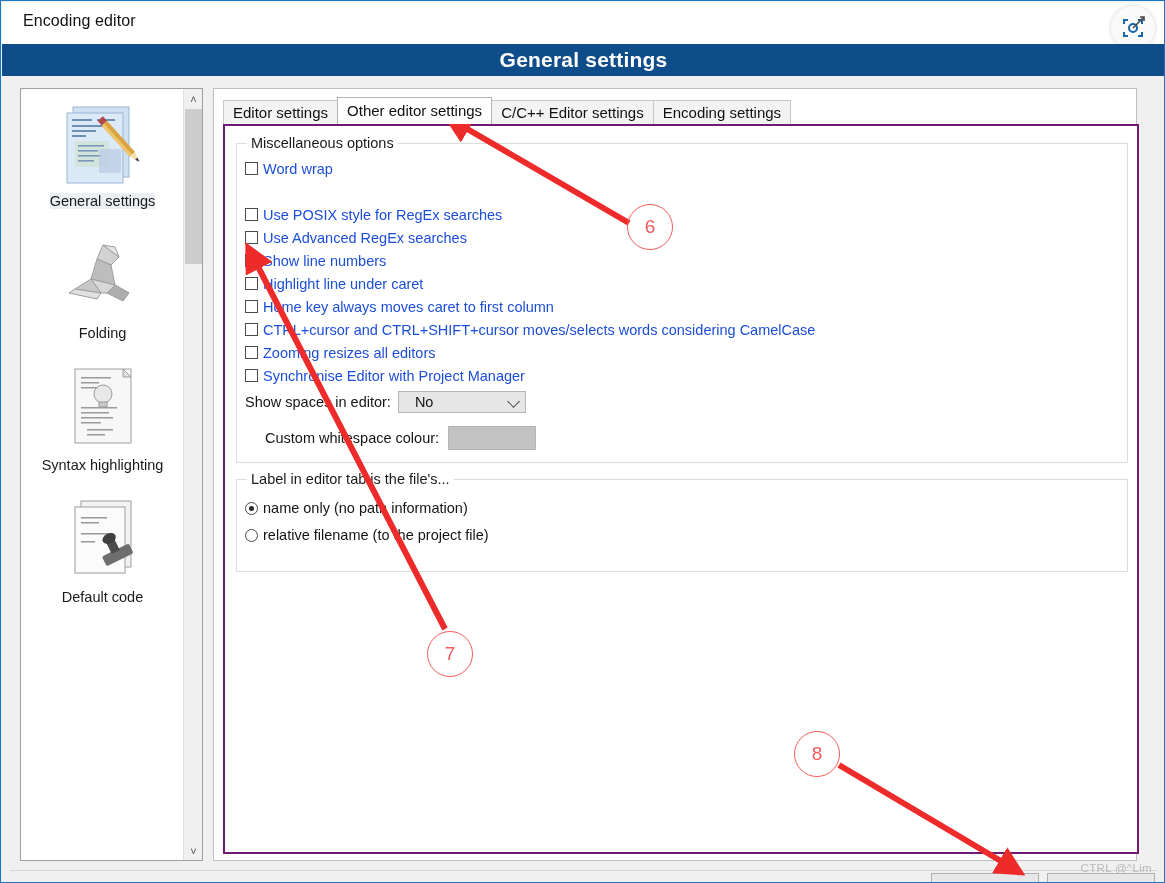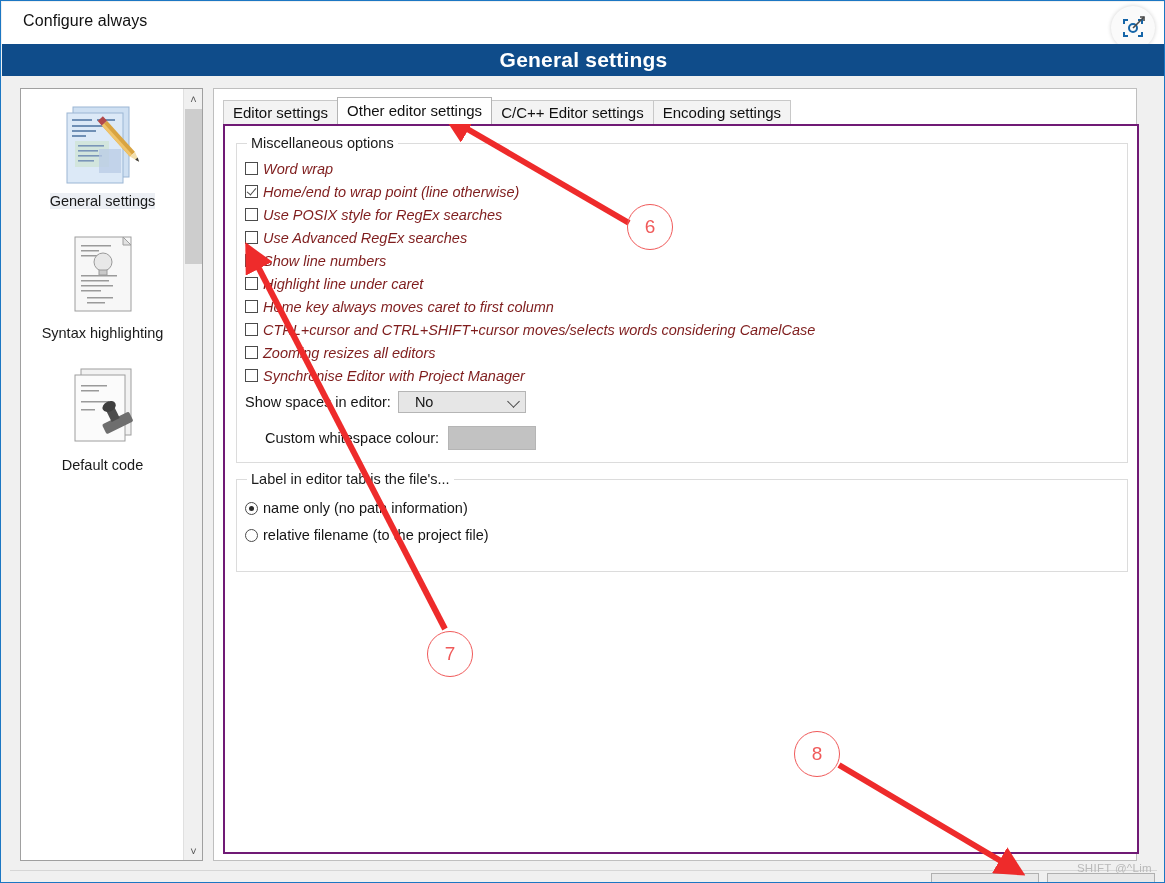--- a/index.html
+++ b/index.html
@@ -154,21 +154,21 @@
     box-sizing:border-box;
     margin-right:5px;
     position:relative;flex:0 0 auto;
   }
   .cbox.checked:after{
     content:"";
     position:absolute;left:3px;top:0px;width:4px;height:8px;
     border:solid #4b4b4b;border-width:0 1.6px 1.6px 0;
     transform:rotate(40deg);
   }
-  .chk-label{font-size:14.5px;color:#7f1d1d;white-space:nowrap;font-style:italic;}
+  .chk-label{font-size:14.5px;color:#1d4ed8;white-space:nowrap;}
   
   .combo-row{position:absolute;left:8px;display:flex;align-items:center;}
   .combo-row .cr-label{font-size:14.5px;color:#151515;margin-right:7px;}
   .combo{
     width:128px;height:22px;
     background:#e6e6e6;border:1px solid #b5b5b5;
     box-sizing:border-box;
     display:flex;align-items:center;
     position:relative;
   }
@@ -225,21 +225,21 @@
   #anno6{left:626px;top:203px;}
   #anno7{left:426px;top:630px;}
   #anno8{left:793px;top:730px;}
 </style>
 </head>
 <body>
 
 <div class="app">
 
   <div class="titlebar">
-    <div class="tb-text">Configure always</div>
+    <div class="tb-text">Encoding editor</div>
     <div class="snip-icon">
       <svg width="26" height="26" viewBox="0 0 26 26">
         <path d="M4,9 V5 H8" fill="none" stroke="#1565a8" stroke-width="2"></path>
         <path d="M18,5 H22 V9" fill="none" stroke="#1565a8" stroke-width="2"></path>
         <path d="M4,17 V21 H8" fill="none" stroke="#1565a8" stroke-width="2"></path>
         <path d="M22,17 V21 H18" fill="none" stroke="#1565a8" stroke-width="2"></path>
         <circle cx="13" cy="13" r="4" fill="none" stroke="#1565a8" stroke-width="2"></circle>
         <path d="M13,13 L24,2" stroke="#4a4a4a" stroke-width="1.6"></path>
         <path d="M20,2 L24,2 L24,6" fill="none" stroke="#4a4a4a" stroke-width="1.6"></path>
       </svg>
@@ -280,20 +280,34 @@
                 <rect x="63" y="14" width="3" height="42" fill="#f0c46a"></rect>
                 <polygon points="63,56 70,56 66.5,66" fill="#f2dfae"></polygon>
                 <polygon points="64.8,62 68.2,62 66.5,66" fill="#3a3a3a"></polygon>
                 <rect x="63" y="8" width="7" height="6" fill="#b2484a"></rect>
               </g>
             </svg>
           </div>
           <div class="side-label">General settings</div>
         </div>
 
+        <div class="side-item">
+          <div class="side-thumb">
+            <svg width="92" height="88" viewBox="0 0 92 88">
+              <polygon points="46,14 62,26 54,34 40,28" fill="#d2d2d2" stroke="#9e9e9e"></polygon>
+              <polygon points="40,28 54,34 58,54 34,48" fill="#bdbdbd" stroke="#9e9e9e"></polygon>
+              <polygon points="34,48 58,54 72,62 44,62" fill="#d8d8d8" stroke="#9e9e9e"></polygon>
+              <polygon points="34,48 44,62 18,58" fill="#c8c8c8" stroke="#9e9e9e"></polygon>
+              <polygon points="18,58 44,62 40,68 12,62" fill="#e0e0e0" stroke="#9e9e9e"></polygon>
+              <polygon points="58,54 72,62 66,70 50,62" fill="#aeaeae" stroke="#9e9e9e"></polygon>
+              <polygon points="46,14 58,16 62,26" fill="#e6e6e6" stroke="#9e9e9e"></polygon>
+            </svg>
+          </div>
+          <div class="side-label">Folding</div>
+        </div>
 
 
         <div class="side-item">
           <div class="side-thumb">
             <svg width="92" height="88" viewBox="0 0 92 88">
               <rect x="18" y="6" width="56" height="74" fill="#f7f7f7" stroke="#9e9e9e"></rect>
               <polygon points="66,6 74,14 66,14" fill="#e2e2e2" stroke="#9e9e9e"></polygon>
               <g fill="#9a9a9a">
                 <rect x="24" y="14" width="30" height="1.5"></rect>
                   <rect x="24" y="19" width="18" height="1.5"></rect>
@@ -353,24 +367,20 @@
 
       <div class="tabpage">
 
         <div class="groupbox" id="gb-misc">
           <div class="gb-title">Miscellaneous options</div>
 
           <div class="chk-row" style="top:14px">
             <span class="cbox"></span>
             <span class="chk-label">Word wrap</span>
           </div>
-          <div class="chk-row" style="top:37px">
-            <span class="cbox checked"></span>
-            <span class="chk-label">Home/end to wrap point (line otherwise)</span>
-          </div>
           <div class="chk-row" style="top:60px">
             <span class="cbox"></span>
             <span class="chk-label">Use POSIX style for RegEx searches</span>
           </div>
           <div class="chk-row" style="top:83px">
             <span class="cbox"></span>
             <span class="chk-label">Use Advanced RegEx searches</span>
           </div>
           <div class="chk-row" style="top:106px">
             <span class="cbox checked"></span>
@@ -425,21 +435,21 @@
 
       </div>
     </div>
 
     <div class="footer-sep"></div>
   </div>
 
   <div class="btn" id="btn-ok"></div>
   <div class="btn" id="btn-cancel"></div>
 
-  <div class="watermark">SHIFT @^Lim</div>
+  <div class="watermark">CTRL @^Lim</div>
 
   <svg class="anno">
     <defs>
       <marker id="ah" markerWidth="5" markerHeight="5" refX="2.2" refY="2.5" orient="auto">
         <path d="M0,0 L5,2.5 L0,5 z" fill="#ee2b2b"></path>
       </marker>
     </defs>
     <line x1="628" y1="222" x2="456" y2="122" stroke="#ee2b2b" stroke-width="6" marker-end="url(#ah)"></line>
     <line x1="444" y1="628" x2="252" y2="256" stroke="#ee2b2b" stroke-width="6" marker-end="url(#ah)"></line>
     <line x1="838" y1="764" x2="1010" y2="866" stroke="#ee2b2b" stroke-width="6" marker-end="url(#ah)"></line>

